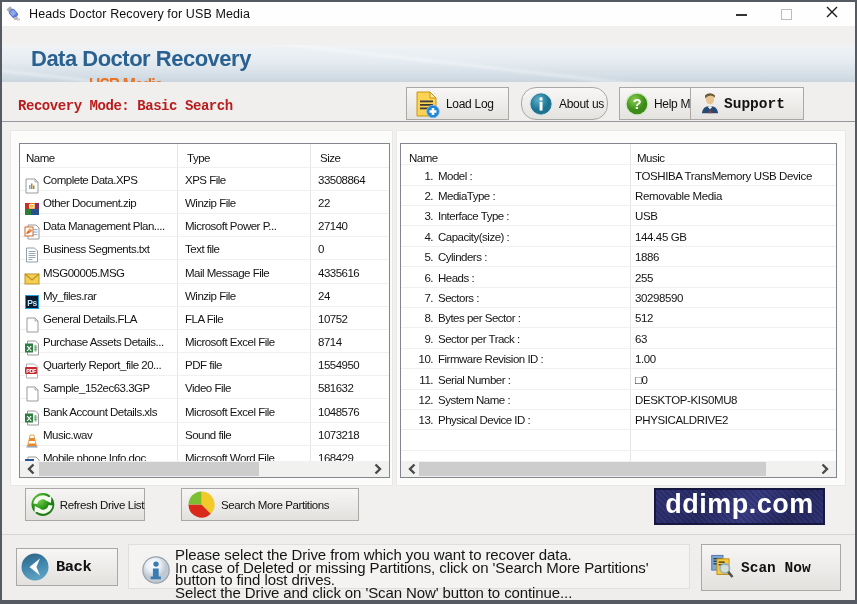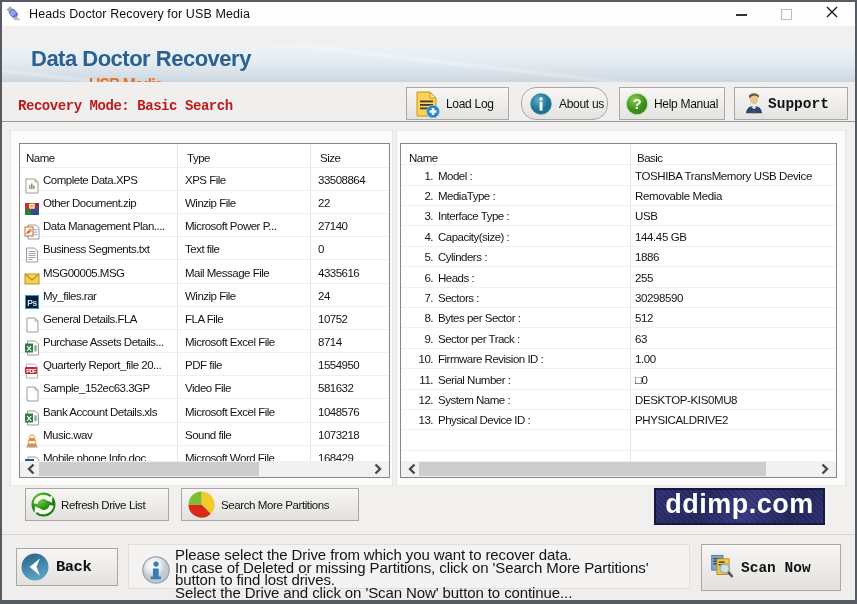--- a/index.html
+++ b/index.html
@@ -16,21 +16,21 @@
 #logo1{position:absolute;left:29px;top:1px;font-size:22px;font-weight:bold;color:#2b6191;letter-spacing:-0.5px;}
 #logo2{position:absolute;left:87px;top:30px;font-size:17.5px;font-weight:bold;color:#e87425;letter-spacing:-1.1px;transform:scaleX(.9);transform-origin:0 50%;}
 .streak{position:absolute;background:rgba(255,255,255,.34);transform:rotate(6.5deg);transform-origin:0 0;filter:blur(1.2px);}
 
 #toolbar{position:absolute;left:2px;top:82px;width:853px;height:40px;background:#f0efee;border-bottom:1px solid #94979c;box-sizing:border-box;}
 #rmode{position:absolute;left:16px;top:16px;font-family:"Liberation Mono",monospace;font-size:14px;font-weight:bold;color:#b91c1c;letter-spacing:-0.45px;}
 .tb{position:absolute;top:5px;height:33px;box-sizing:border-box;border:1px solid #a9a8a6;background:linear-gradient(180deg,#f8f7f6,#e5e3e0);display:flex;align-items:center;font-size:12px;letter-spacing:-0.3px;color:#111;white-space:nowrap;}
 #btn-load{left:404px;width:103px;}
 #btn-about{left:519px;width:87px;border-radius:15px;}
 #btn-help{left:617px;width:106px;}
-#btn-support{left:732px;width:114px;font-family:"Liberation Mono",monospace;font-size:14.5px;font-weight:bold;}
+#btn-support{left:688px;width:114px;font-family:"Liberation Mono",monospace;font-size:14.5px;font-weight:bold;}
 
 #content{position:absolute;left:2px;top:122px;width:853px;height:412px;background:#f1f0ef;}
 .wpanel{position:absolute;top:8px;height:356px;background:#fcfcfb;border:1px solid #e9e8e6;box-sizing:border-box;}
 #wp1{left:8px;width:383px;}
 #wp2{left:394px;width:450px;}
 .tbl{position:absolute;top:21px;background:#fff;border:1px solid #82878f;box-sizing:border-box;font-size:11.5px;letter-spacing:-0.5px;color:#141414;overflow:hidden;}
 #ltable{left:17px;width:371px;height:335px;}
 #rtable{left:398px;width:437px;height:335px;}
 
 .lrow{position:absolute;left:0;width:369px;height:23px;border-bottom:1px solid #f1f0ee;box-sizing:border-box;}
@@ -45,21 +45,21 @@
 .prow{position:absolute;left:0;width:435px;height:20px;border-bottom:1px solid #f1f0ee;box-sizing:border-box;}
 .prow .pl{position:absolute;left:8px;top:4px;width:210px;}
 .prow .pl .n{display:inline-block;width:24px;text-align:right;margin-right:5px;}
 .prow .pv{position:absolute;left:234px;top:4px;letter-spacing:-0.38px;}
 
 .hsb{position:absolute;left:0;bottom:0;height:16px;background:#f1f1ef;width:100%;}
 .hsb .thumb{position:absolute;top:1px;height:14px;background:#cdcdcd;}
 .hsb .ar{position:absolute;top:1px;}
 
 .bigbtn{position:absolute;box-sizing:border-box;border:1px solid #a9a8a6;background:linear-gradient(180deg,#f7f6f5,#e3e1de);display:flex;align-items:center;font-size:11.5px;letter-spacing:-0.4px;color:#111;white-space:nowrap;}
-#btn-refresh{left:23px;top:366px;width:144px;height:33px;}
+#btn-refresh{left:23px;top:366px;width:120px;height:33px;}
 #btn-search{left:179px;top:366px;width:178px;height:33px;}
 #ddimp{position:absolute;left:652px;top:366px;width:171px;height:37px;background-image:repeating-linear-gradient(45deg,rgba(0,0,0,0.10) 0 2px,rgba(255,255,255,0.02) 2px 4px),linear-gradient(120deg,#303376 0%,#262963 30%,#373a82 55%,#24275e 80%,#2e3174 100%);border:2px solid #16183f;box-sizing:border-box;color:#fff;font-size:27px;font-weight:bold;text-align:center;line-height:29px;letter-spacing:0.5px;}
 
 #bottombar{position:absolute;left:2px;top:534px;width:853px;height:66px;background:#efeeed;border-top:1px solid #d7d6d4;box-sizing:border-box;}
 #btn-back{left:14px;top:13px;width:102px;height:38px;position:absolute;font-family:"Liberation Mono",monospace;font-size:15.5px;font-weight:bold;letter-spacing:-0.5px;}
 #infobox{position:absolute;left:126px;top:9px;width:562px;height:45px;background:#f4f3f2;border:1px solid #e0dfdd;box-sizing:border-box;}
 #infotext{position:absolute;left:46px;top:4px;font-size:15px;letter-spacing:-0.1px;color:#141414;line-height:12.7px;}
 #btn-scan{left:699px;top:9px;width:140px;height:47px;position:absolute;font-family:"Liberation Mono",monospace;font-size:14.5px;font-weight:bold;letter-spacing:0;}
 </style></head>
 <body>
@@ -317,21 +317,21 @@
             <path d="M7.5 2.5 L3 7 L7.5 11.5" stroke="#4a4a4a" stroke-width="2.4" fill="none"></path>
           </svg>
         <div class="thumb" style="left:19px;width:220px;"></div>
         <svg class="ar" style="right:6px" width="10" height="14">
             <path d="M2.5 2.5 L7 7 L2.5 11.5" stroke="#4a4a4a" stroke-width="2.4" fill="none"></path>
           </svg>
       </div>
     </div>
     <div class="tbl" id="rtable">
       <div style="position:absolute;left:8px;top:8px;">Name</div>
-      <div style="position:absolute;left:236px;top:8px;">Basic</div>
+      <div style="position:absolute;left:236px;top:8px;">Music</div>
       <div class="vline" style="left:229px;height:318px;"></div>
       <div style="position:absolute;left:0;top:20px;width:435px;height:1px;background:#f1f0ee;"></div>
       <div id="prows">
           <div class="prow" style="top:21.5px">
             <span class="pl"><span class="n">1.</span>Model :</span>
             <span class="pv">TOSHIBA TransMemory USB Device</span>
           </div>
           <div class="prow" style="top:41.9px">
             <span class="pl"><span class="n">2.</span>MediaType :</span>
             <span class="pv">Removable Media</span>

